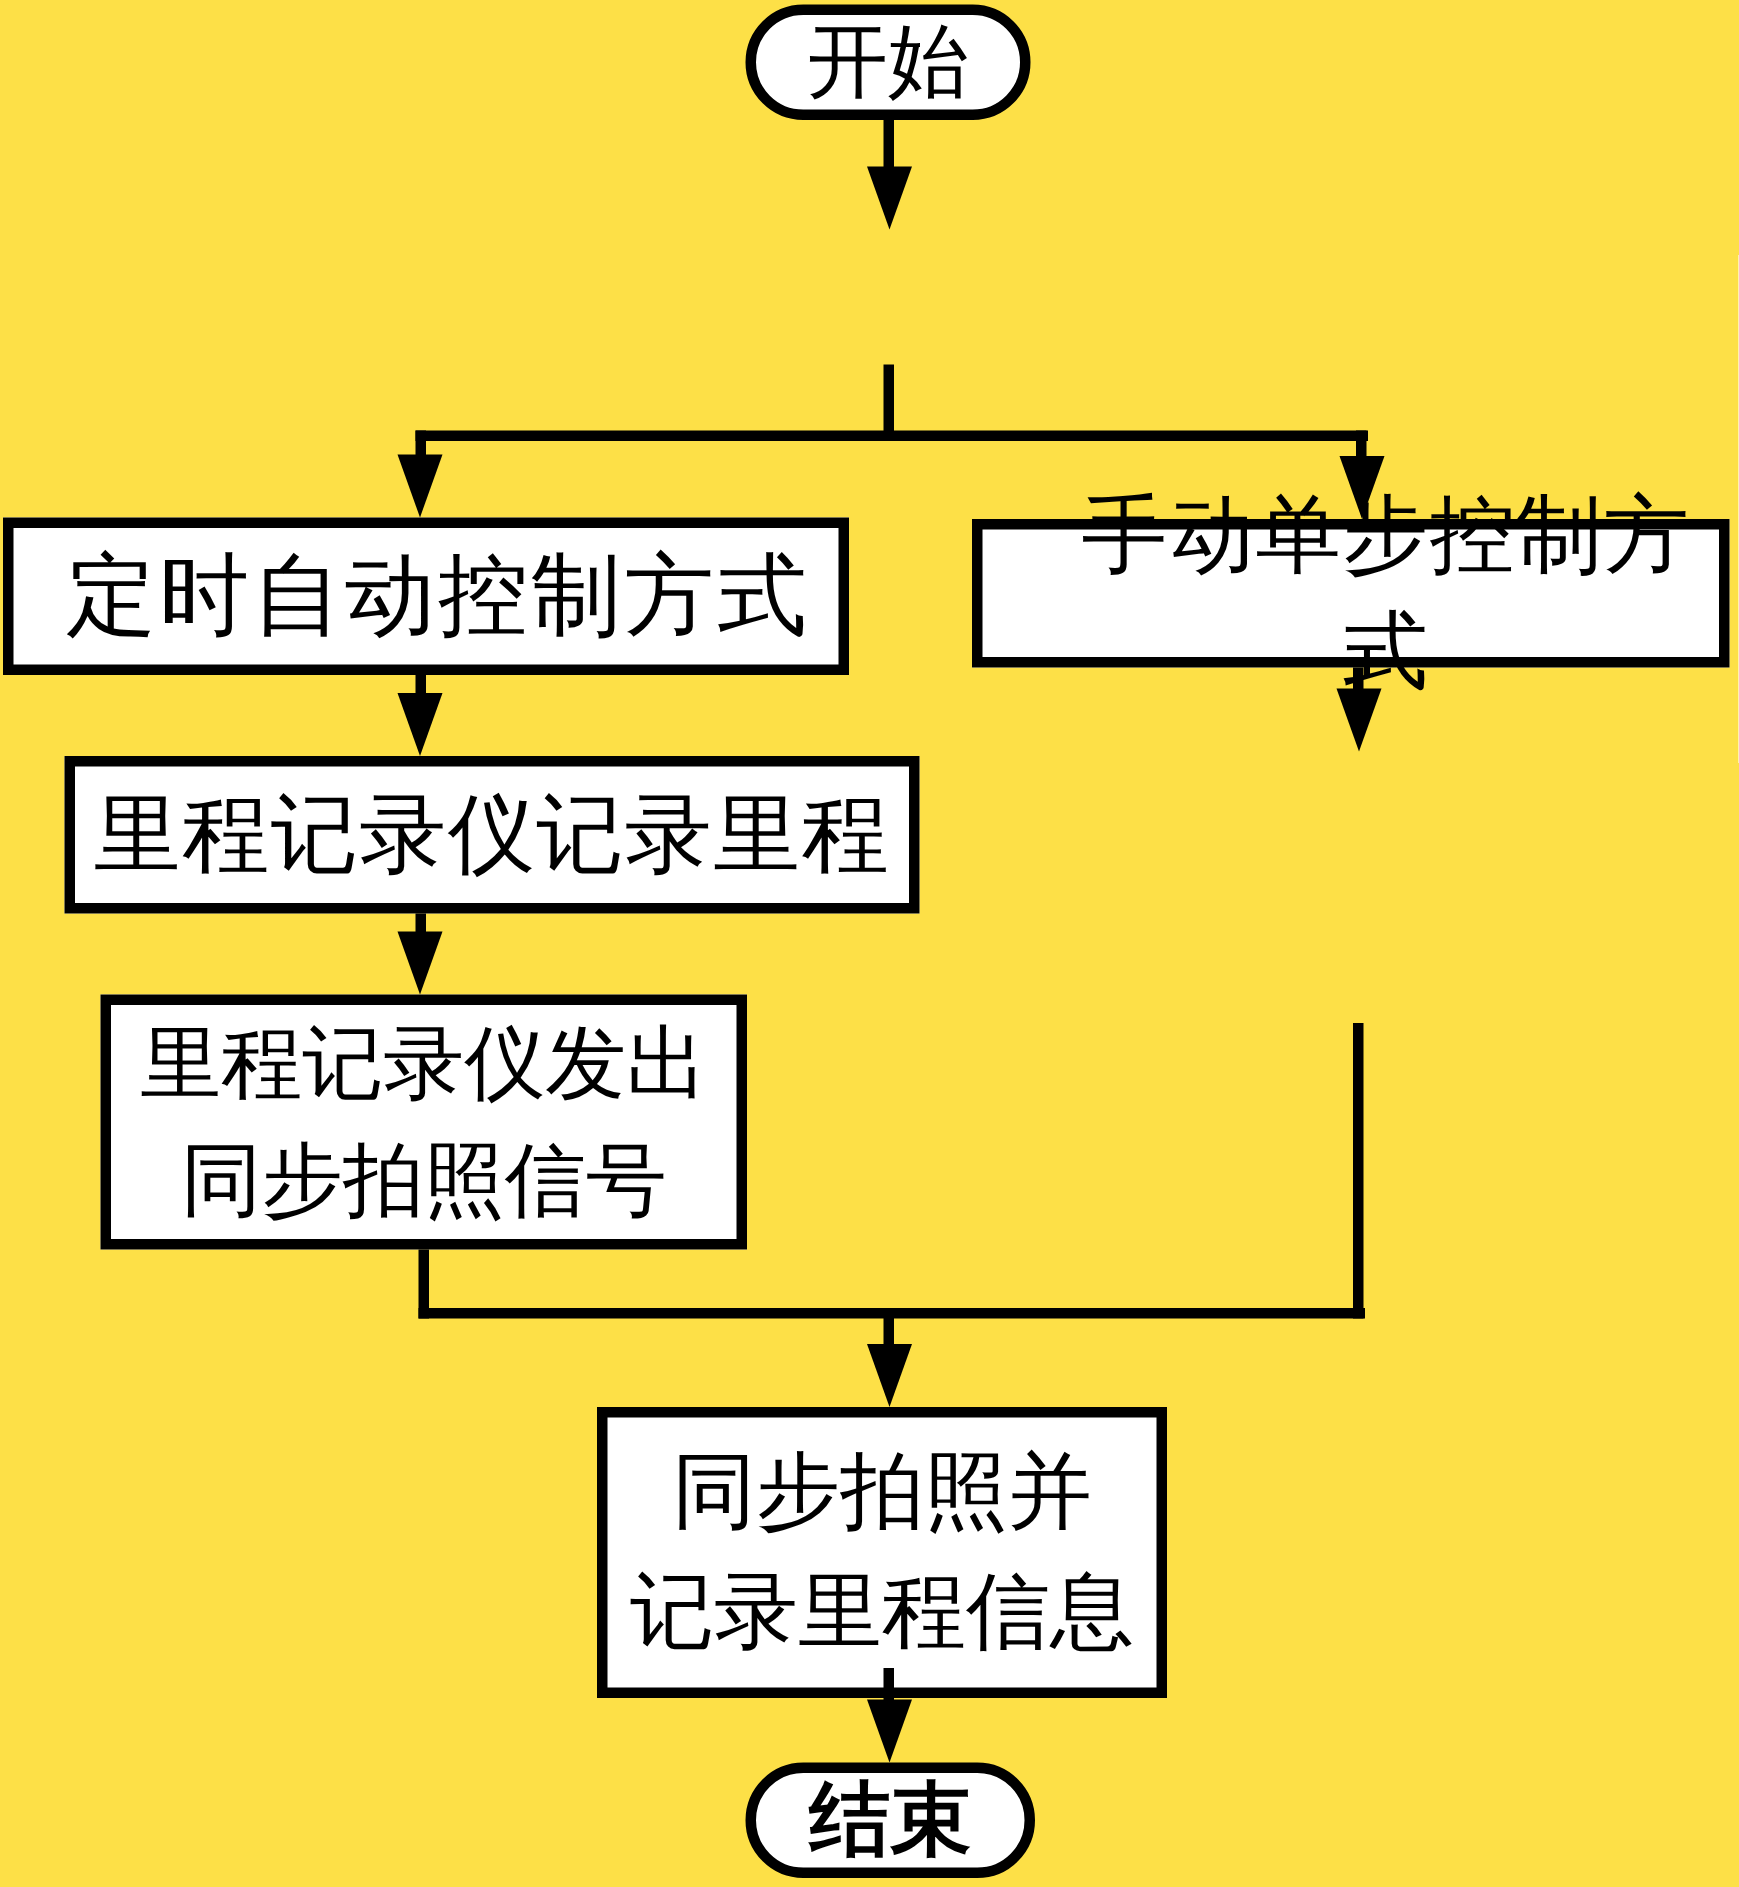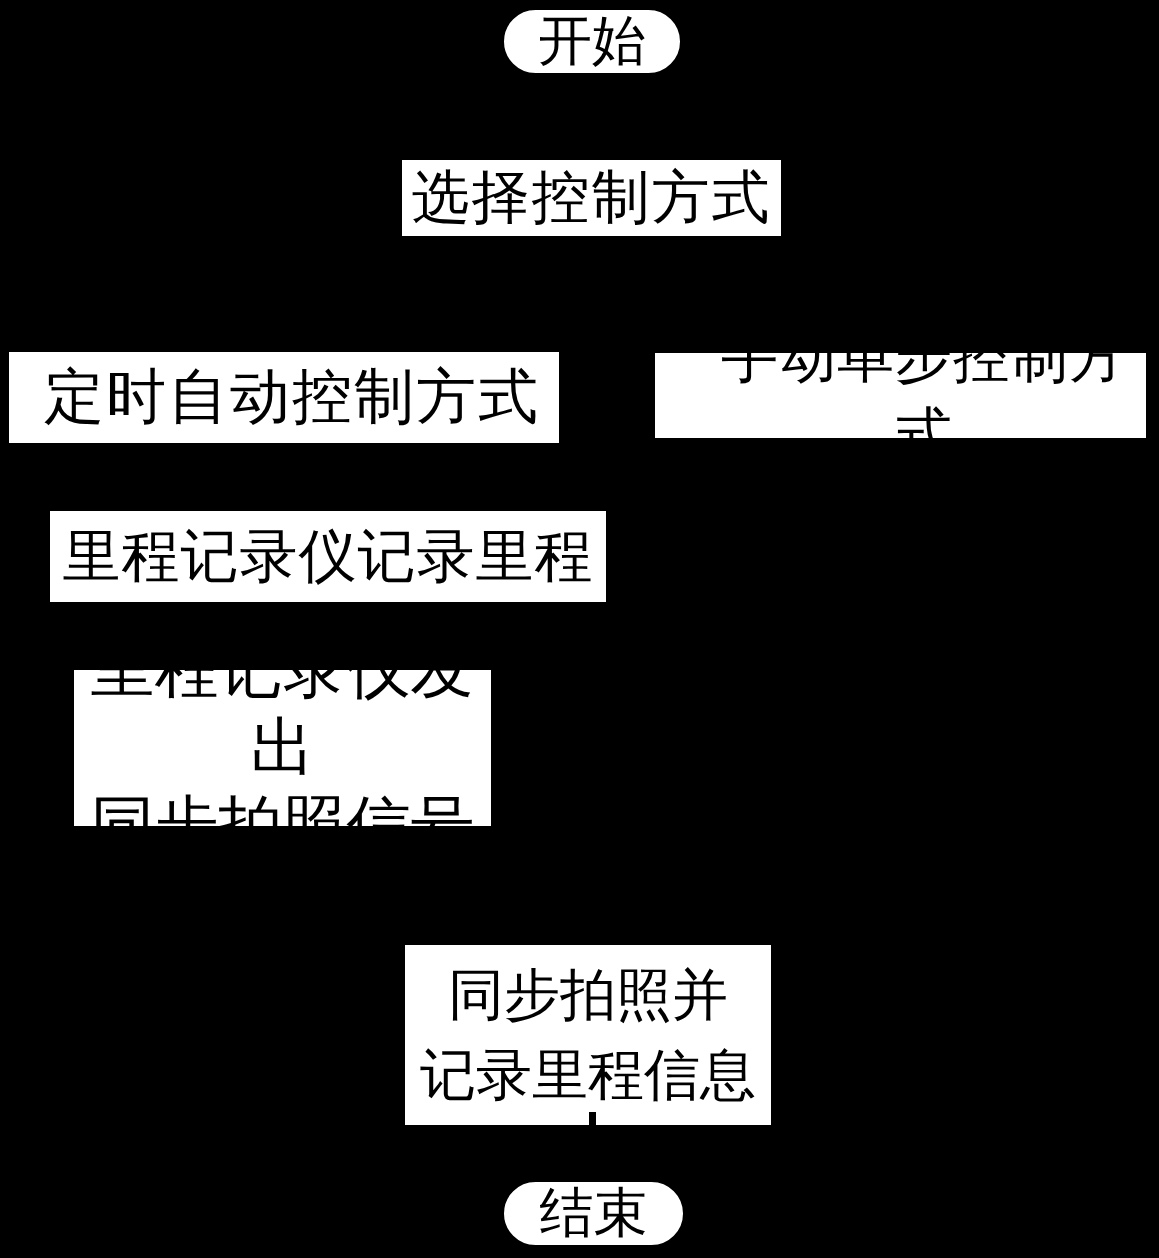--- a/index.html
+++ b/index.html
@@ -4,21 +4,21 @@
 <style>
   html, body {
     margin: 0;
     padding: 0;
     background: #ffffff;
   }
   .canvas {
     position: relative;
     width: 1159px;
     height: 1258px;
-    background: #000000;
+    background: #fde047;
     font-family: "Liberation Serif", "DejaVu Serif", serif;
     color: #000000;
   }
   .node {
     position: absolute;
     box-sizing: border-box;
     border: 7px solid #000000;
     background: #ffffff;
     display: flex;
     align-items: center;
@@ -29,25 +29,25 @@
     white-space: pre-line;
     color: #000000;
   }
   .stadium { border-radius: 40px; }
 
   
   #n-start        { left: 497px; top: 3px;    width: 190px; height: 77px;  font-size: 54px; }
   #n-select       { left: 395px; top: 153px;  width: 393px; height: 90px;  font-size: 58px; letter-spacing: 2px; }
   #n-auto         { left: 2px;   top: 345px;  width: 564px; height: 105px; font-size: 60px; letter-spacing: 2px; padding-left: 16px; }
   #n-record       { left: 3px;   top: 504px;  width: 570px; height: 105px; font-size: 58px; letter-spacing: 1px; margin-left: 40px; }
-  #n-autosignal   { left: 67px;  top: 663px;  width: 431px; height: 170px; font-size: 64px; line-height: 78px; }
+  #n-autosignal   { left: 67px;  top: 663px;  width: 431px; height: 170px; font-size: 54px; line-height: 78px; }
   #n-manual       { left: 648px; top: 346px;  width: 505px; height: 99px;  font-size: 57px; letter-spacing: 1px; padding-left: 47px; }
   #n-manualsignal { left: 662px; top: 501px;  width: 488px; height: 181px; font-size: 54px; line-height: 82px; }
   #n-merge        { left: 398px; top: 938px;  width: 380px; height: 194px; font-size: 56px; line-height: 80px; }
-  #n-end          { left: 497px; top: 1175px; width: 193px; height: 77px;  font-size: 54px; }
+  #n-end          { left: 497px; top: 1175px; width: 193px; height: 77px;  font-size: 54px; font-weight: bold; }
 
   
   .vline, .hline {
     position: absolute;
     background: #000000;
   }
   .vline { width: 7px; }
   .hline { height: 7px; }
   .head {
     position: absolute;
@@ -88,23 +88,20 @@
 </style>
 </head>
 <body>
 
 <div class="canvas">
 
   <div class="node stadium" id="n-start">
     <span class="label">开始</span>
   </div>
 
-  <div class="node" id="n-select">
-    <span class="label">选择控制方式</span>
-  </div>
 
   <div class="node" id="n-auto">
     <span class="label">定时自动控制方式</span>
   </div>
 
   <div class="node" id="n-record">
     <span class="label">里程记录仪记录里程</span>
   </div>
 
   <div class="node" id="n-autosignal">

